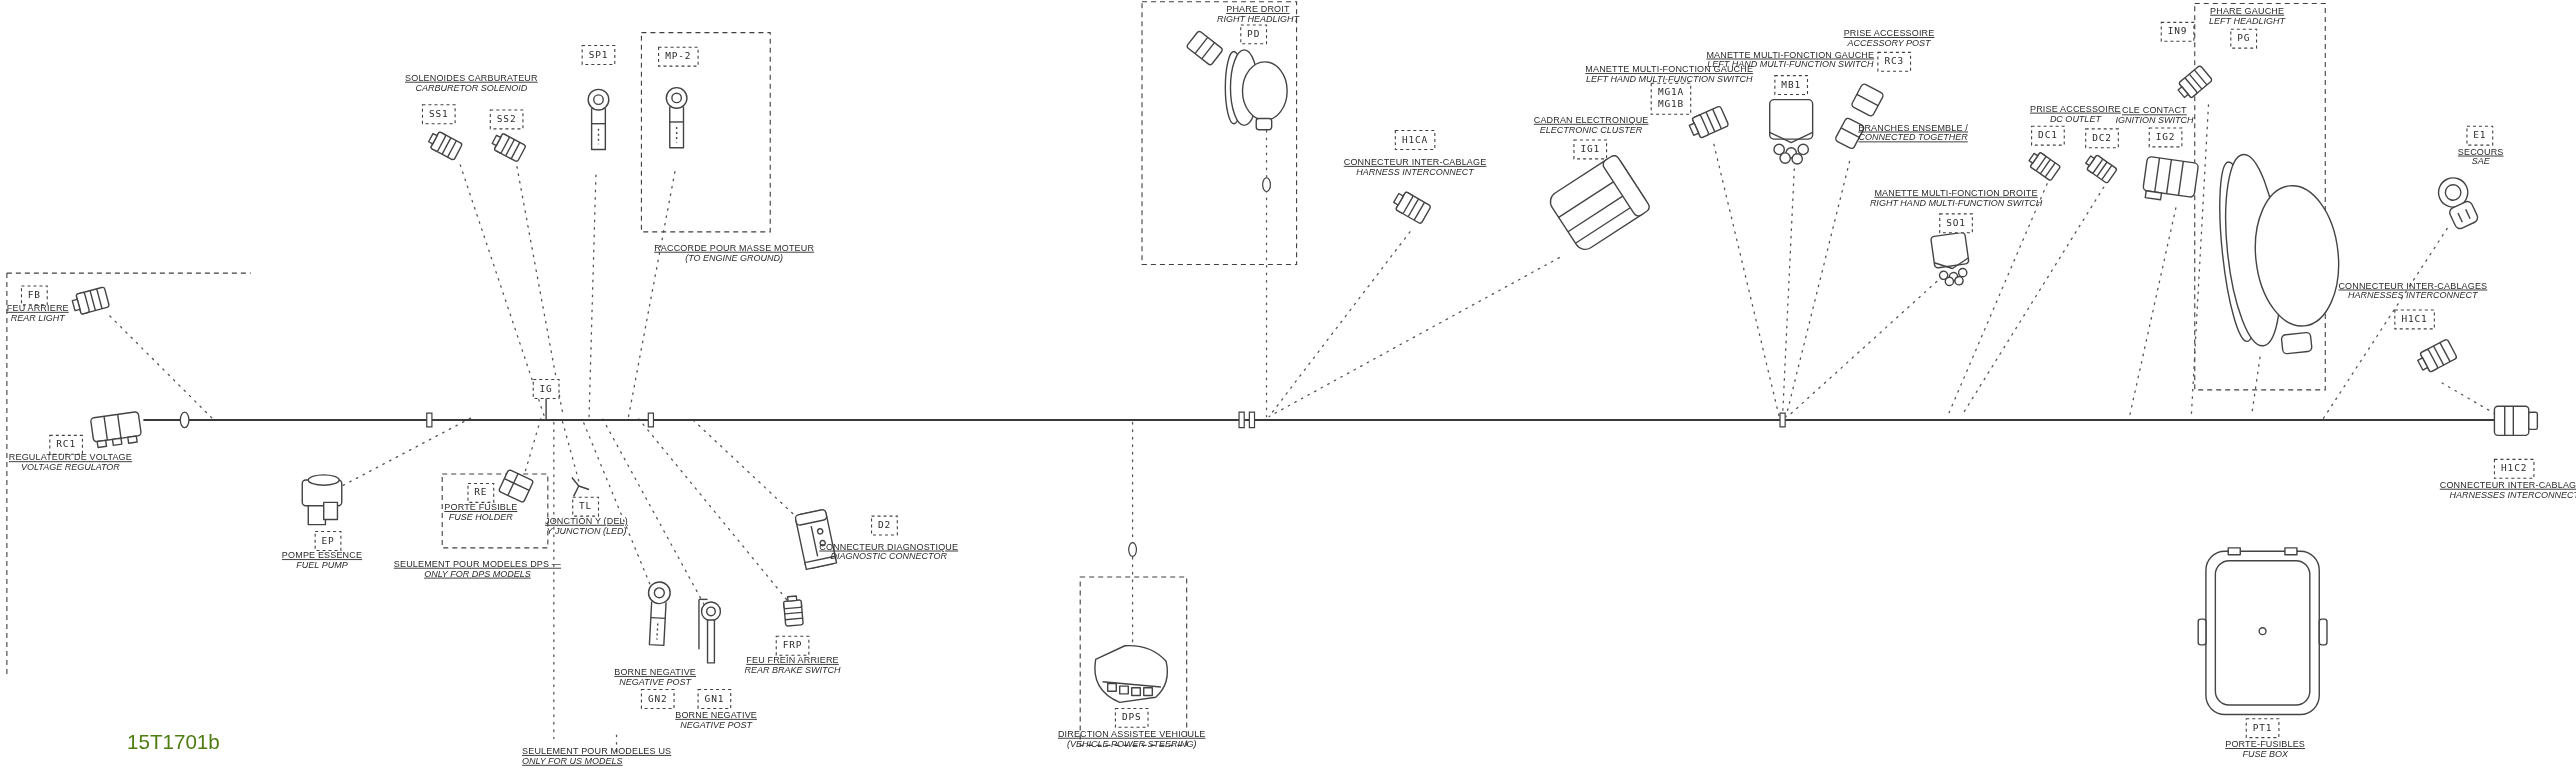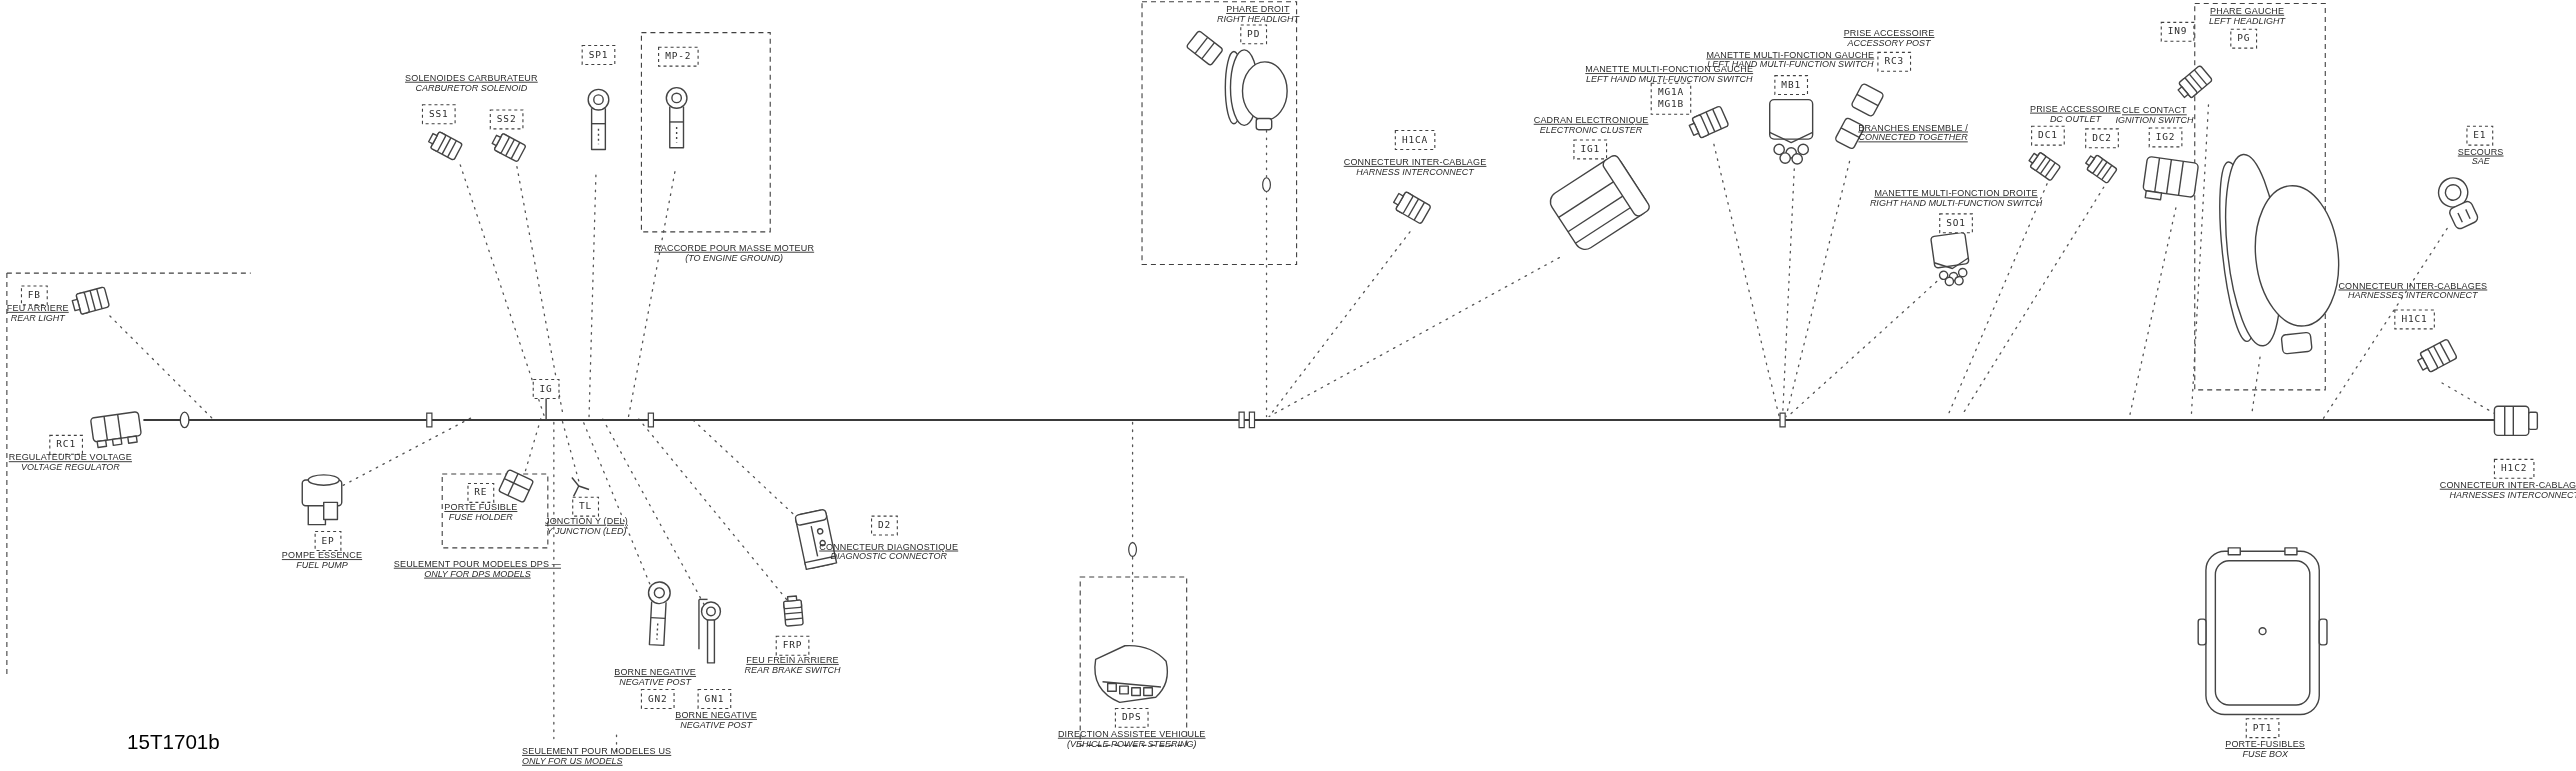--- a/index.html
+++ b/index.html
@@ -5,21 +5,21 @@
   html,body{margin:0;padding:0;background:#fff;}
   .canvas{position:relative;width:2576px;height:772px;background:#ffffff;overflow:hidden;
           font-family:"Liberation Sans",sans-serif;}
   svg{position:absolute;left:0;top:0;}
   svg *{vector-effect:non-scaling-stroke;}
   .t-fr{font-family:"Liberation Sans",sans-serif;font-size:10.5px;fill:#2b2b2b;
         text-decoration:underline;letter-spacing:.2px;}
   .t-en{font-family:"Liberation Sans",sans-serif;font-size:10.5px;font-style:italic;fill:#2b2b2b;}
   .t-en.u{text-decoration:underline;}
   .box-label{font-family:"DejaVu Sans Mono",monospace;font-size:11px;fill:#2b2b2b;letter-spacing:1px;}
-  .footer-code{position:absolute;left:127px;top:730px;font-size:20.6px;color:#000000;
+  .footer-code{position:absolute;left:127px;top:730px;font-size:20.6px;color:#4d7c0f;
                font-family:"Liberation Sans",sans-serif;}
 </style>
 </head>
 <body>
 
 <div class="canvas">
   <svg id="diagram" width="2576" height="772" viewBox="0 0 3000 899" xmlns="http://www.w3.org/2000/svg">
       <rect x="747" y="38" width="150" height="232" fill="none" stroke="#404040" stroke-width="1.1" stroke-dasharray="5 4"></rect>
       <rect x="1330" y="2" width="180" height="306" fill="none" stroke="#404040" stroke-width="1.1" stroke-dasharray="5 4"></rect>
       <rect x="2556" y="4" width="152" height="450" fill="none" stroke="#404040" stroke-width="1.1" stroke-dasharray="5 4"></rect>

